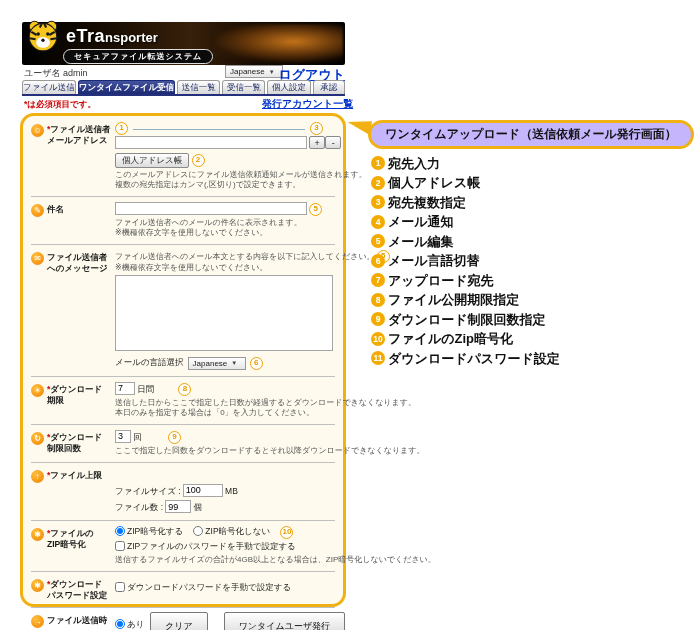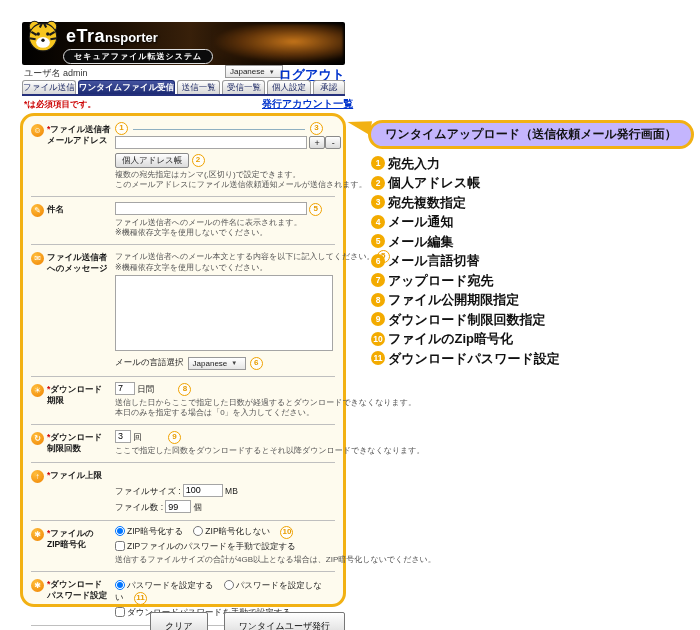--- a/index.html
+++ b/index.html
@@ -160,22 +160,22 @@
         </div>
         <div>
           <input class="tin" style="width: 192px;" type="text" value="">
           <button class="btn smallbtn">+</button><button class="btn smallbtn">-</button>
         </div>
         <div style="margin-top:4px;">
           <button class="btn">個人アドレス帳</button>
           <span class="marker">2</span>
         </div>
         <div class="helptext">
+          <div>このメールアドレスにファイル送信依頼通知メールが送信されます。</div>
           <div>複数の宛先指定はカンマ(,区切り)で設定できます。</div>
-          <div>このメールアドレスにファイル送信依頼通知メールが送信されます。</div>
         </div>
       </div>
     </div>
 
     <div class="frow">
       <div class="flabel">
         <span class="ficon">✎</span>
         <div><span>件名</span></div>
       </div>
       <div class="fcontent">
@@ -285,25 +285,20 @@
         </div>
       </div>
     </div>
 
     <div class="frow">
       <div class="flabel">
         <span class="ficon">✱</span>
         <div><span class="req">*</span><span>ダウンロード</span><br><span>パスワード設定</span></div>
       </div>
       <div class="fcontent" style="padding-top:3px;">
-        <div>
-          <input type="radio" name="dlpw" checked="" style=""><span class="optlabel">パスワードを設定する</span>
-          <input type="radio" name="dlpw" style=""><span class="optlabel">パスワードを設定しない</span>
-          <span class="marker">11</span>
-        </div>
         <div style="margin-top:2px;">
           <input type="checkbox" style=""><span class="optlabel">ダウンロードパスワードを手動で設定する</span>
         </div>
       </div>
     </div>
 
     <div class="frow last">
       <div class="flabel">
         <span class="ficon">→</span>
         <div><span>ファイル送信時</span><br></div>

